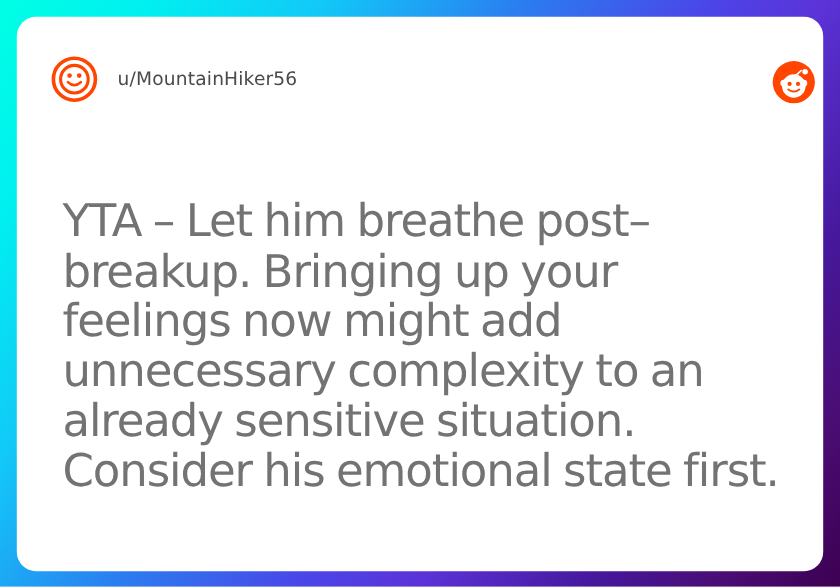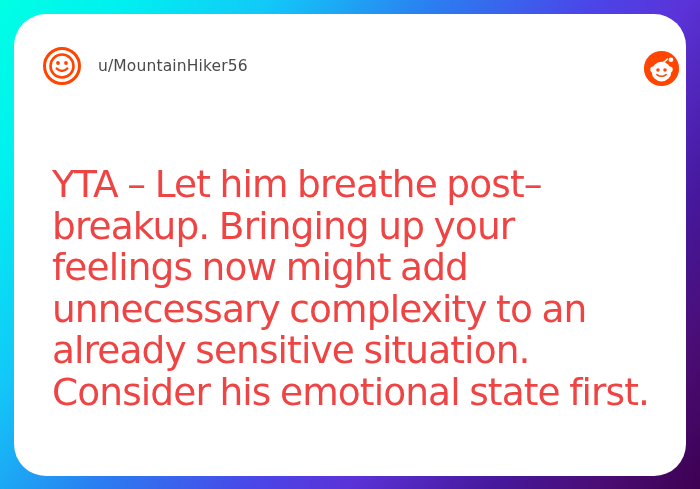--- a/index.html
+++ b/index.html
@@ -28,21 +28,21 @@
         #3d0052 100%);
     box-sizing: border-box;
   }
   #card {
     position: absolute;
     left: 14px;
     top: 14px;
     width: 672px;
     height: 462px;
     background: #ffffff;
-    border-radius: 32px;
+    border-radius: 16px;
     box-sizing: border-box;
     overflow: hidden;
   }
   #header {
     position: absolute;
     left: 0;
     top: 0;
     right: 0;
     height: 92px;
   }
@@ -70,21 +70,21 @@
     width: 37px;
     height: 37px;
   }
   #body-text {
     position: absolute;
     left: 38px;
     top: 150px;
     width: 600px;
     font-size: 37.5px;
     line-height: 41.5px;
-    color: #ef4444;
+    color: #737373;
     font-family: "DejaVu Sans", "Liberation Sans", sans-serif;
     font-weight: 400;
     letter-spacing: -0.9px;
     word-spacing: -1.5px;
     white-space: pre-wrap;
   }
 </style>
 </head>
 <body>
 

